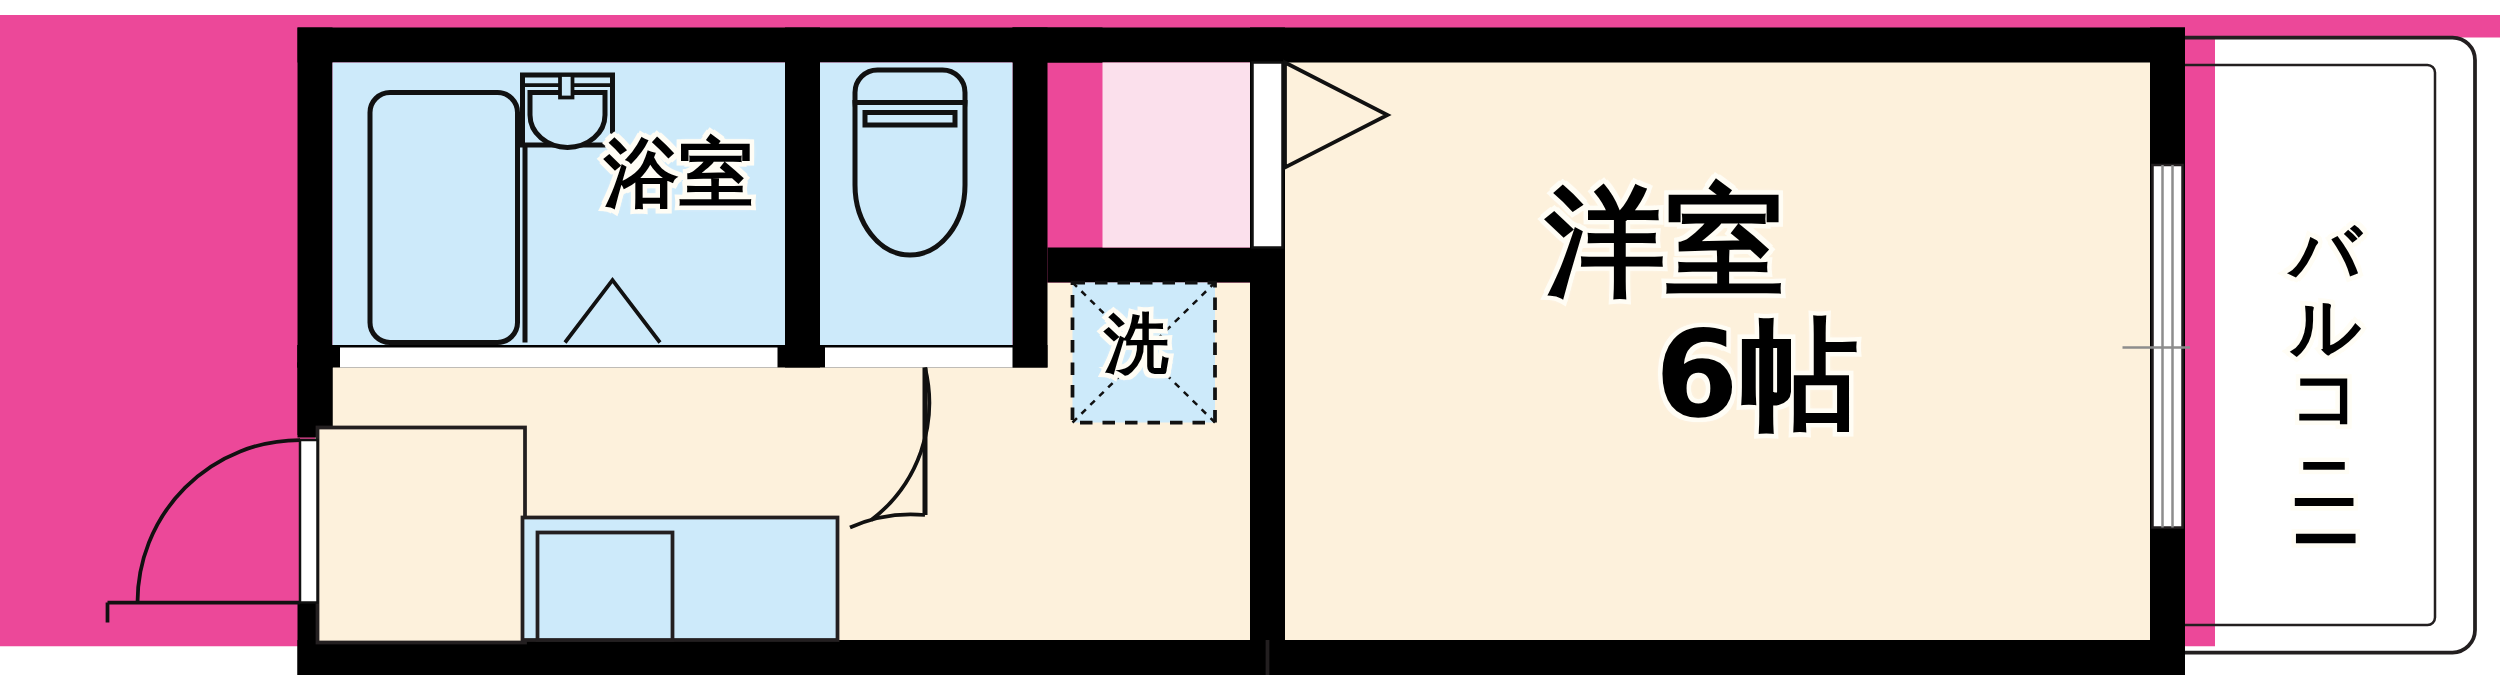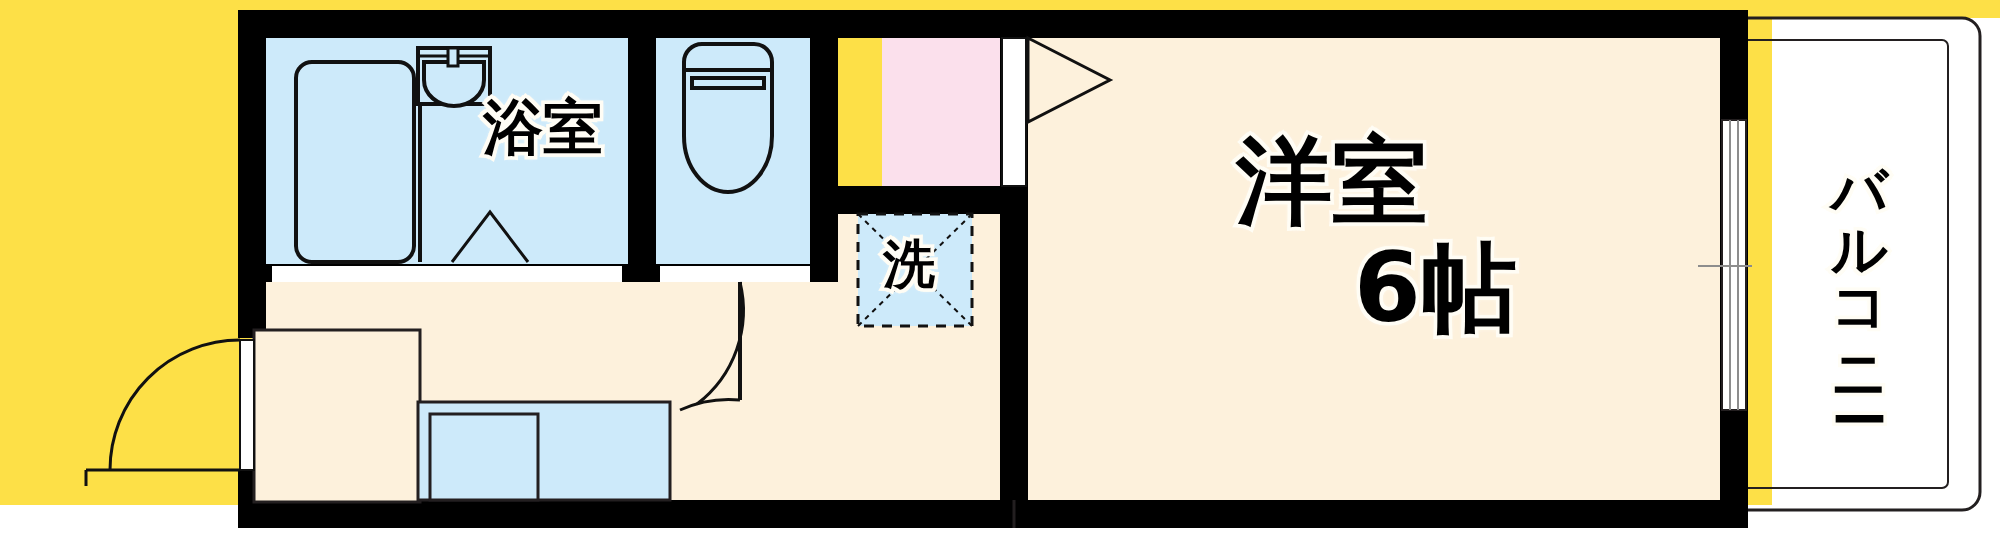--- a/index.html
+++ b/index.html
@@ -10,21 +10,22 @@
   body {
     width: 2000px;
     height: 540px;
     font-family: "DejaVu Sans", "Liberation Sans", sans-serif;
     overflow: hidden;
   }
   #plan {
     position: relative;
     width: 2000px;
     height: 505px;
-    background: #fde047;
+    background: #ec4899;
+    margin-top: 12px;
   }
   .lbl {
     position: absolute;
     color: #000;
     font-weight: bold;
     line-height: 1;
     white-space: nowrap;
     -webkit-text-stroke: 7px #fffdf5;
     paint-order: stroke fill;
     text-shadow:
@@ -171,19 +172,19 @@
   </svg>
 
   <div class="lbl" style="left:483px; top:97px; font-size:60px;">浴室</div>
 
 
 
   <div class="lbl" style="left:883px; top:238px; font-size:52px;">洗</div>
 
   <div class="lbl" style="left:1236px; top:133px; font-size:96px;">洋室</div>
 
-  <div class="lbl" style="left:1354px; top:240px; font-size:96px;">6帖</div>
+  <div class="lbl" style="left:1324px; top:240px; font-size:96px;">6帖</div>
 
 
   <div class="lbl" style="left:1832px; top:127px; font-size:56px;
               writing-mode:vertical-rl; text-orientation:upright; letter-spacing:2px;">バルコニー</div>
 
 </div>
 
 </body></html>

